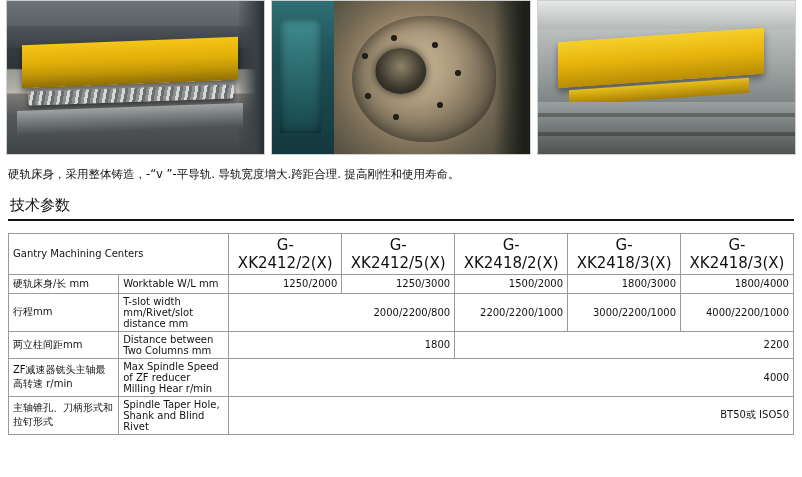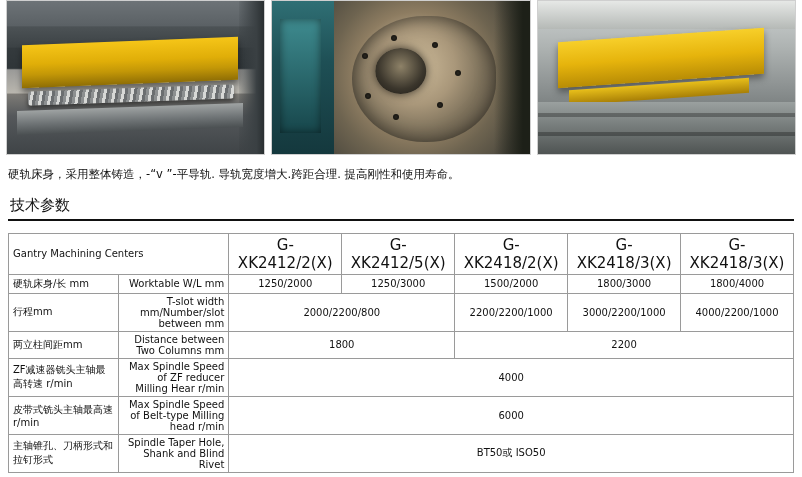--- a/index.html
+++ b/index.html
@@ -154,24 +154,24 @@
   }
   table.spec td, table.spec th {
     border: 1px solid #9a9a9a;
     padding: 2px 4px;
     height: 17px;
     vertical-align: middle;
     color: #111;
     font-weight: normal;
   }
   .col-cn   { width: 160px; text-align: left; }
-  .col-en   { width: 216px; text-align: right; }
+  .col-en   { width: 216px; text-align: left; }
   .col-mod  { width: 82px;  text-align: center; }
   th.model  { text-align: center; font-size: 15px; }
-  td.val    { text-align: center; }
+  td.val    { text-align: right; }
   .hdr-left { text-align: left; }
 </style>
 </head>
 <body>
 
 <div class="page">
 
   <div class="photos">
     <div class="photo p1">
       <div class="wall"></div>
@@ -226,43 +226,38 @@
             <td class="col-cn">硬轨床身/长 mm</td>
             <td class="col-en">Worktable W/L   mm</td>
             <td class="val col-mod">1250/2000</td>
             <td class="val col-mod">1250/3000</td>
             <td class="val col-mod">1500/2000</td>
             <td class="val col-mod">1800/3000</td>
             <td class="val col-mod">1800/4000</td>
           </tr>
           <tr>
             <td class="col-cn">行程mm</td>
-            <td class="col-en">T-slot width mm/Number/slot between   mm</td>
+            <td class="col-en">T-slot width mm/Rivet/slot distance   mm</td>
             <td class="val col-mod" colspan="2">2000/2200/800</td>
             <td class="val col-mod">2200/2200/1000</td>
             <td class="val col-mod">3000/2200/1000</td>
             <td class="val col-mod">4000/2200/1000</td>
           </tr>
           <tr>
             <td class="col-cn">两立柱间距mm</td>
             <td class="col-en">Distance between Two Columns    mm</td>
             <td class="val col-mod" colspan="2">1800</td>
             <td class="val col-mod" colspan="3">2200</td>
           </tr>
           <tr>
             <td class="col-cn">ZF减速器铣头主轴最高转速 r/min</td>
             <td class="col-en">Max Spindle Speed of ZF reducer Milling Hear    r/min</td>
             <td class="val col-mod" colspan="5">4000</td>
           </tr>
           <tr>
-            <td class="col-cn">皮带式铣头主轴最高速 r/min</td>
-            <td class="col-en">Max Spindle Speed of Belt-type Milling head   r/min</td>
-            <td class="val col-mod" colspan="5">6000</td>
-          </tr>
-          <tr>
             <td class="col-cn">主轴锥孔、刀柄形式和拉钉形式</td>
             <td class="col-en">Spindle Taper Hole, Shank and Blind Rivet</td>
             <td class="val col-mod" colspan="5">BT50或 ISO50</td>
           </tr>
         </tbody>
     </table>
   </div>
 
 </div>
 

